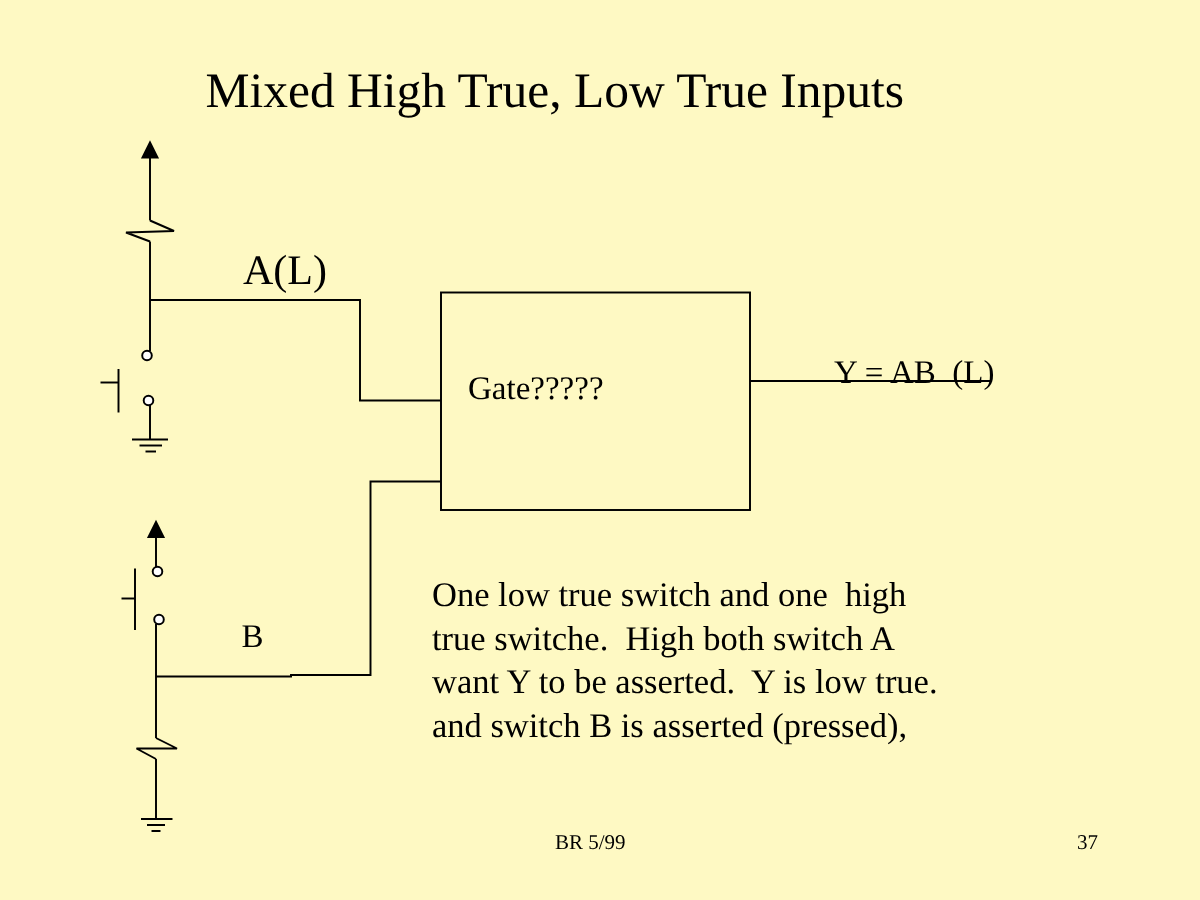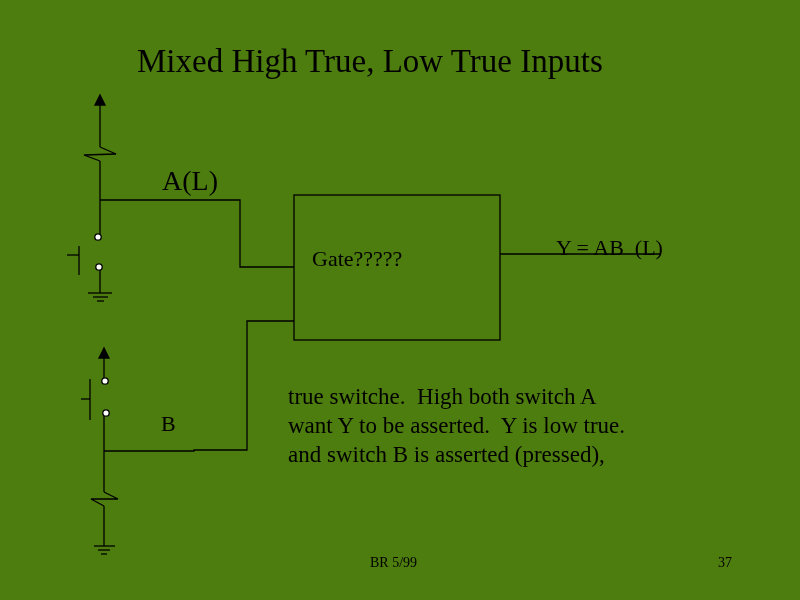--- a/index.html
+++ b/index.html
@@ -1,18 +1,18 @@
 <!DOCTYPE html>
 <html><head>
 <meta charset="utf-8">
 <style>
   html, body { margin: 0; padding: 0; background: #ffffff; }
   body { width: 800px; height: 600px; position: relative; overflow: hidden;
          font-family: "Liberation Serif", "DejaVu Serif", serif; color: #000; }
-  .slide { position: absolute; left: 0; top: 0; width: 800px; height: 600px; background: #4d7c0f; text-decoration: underline; }
+  .slide { position: absolute; left: 0; top: 0; width: 800px; height: 600px; background: #fef9c3; text-decoration: underline; }
   svg.circuit { position: absolute; left: 0; top: 0; width: 800px; height: 600px; }
   .txt { position: absolute; white-space: nowrap; line-height: 1; }
   .title { left: 137px; top: 45px; font-size: 33px; }
   .label-a { left: 162px; top: 167px; font-size: 28px; }
   .label-b { left: 161px; top: 413px; font-size: 22px; }
   .label-y { left: 556px; top: 212px; font-size: 22px; margin-top: 25px; }
   .gate-label { left: 312px; top: 248px; font-size: 22px; }
   .description { position: absolute; left: 288px; top: 382px; font-size: 23px; line-height: 29px; width: 420px; }
   .description div { white-space: pre; }
   .footer-left { left: 370px; top: 556px; font-size: 14px; }
@@ -66,20 +66,21 @@
   </svg>
 
   <div class="txt title">Mixed High True, Low True Inputs</div>
 
   <div class="txt label-a">A(L)</div>
   <div class="txt label-b">B</div>
   <div class="txt label-y" style="white-space:pre">Y = AB  (L)</div>
   <div class="txt gate-label">Gate?????</div>
 
   <div class="description">
+    <div>One low true switch and one  high</div>
     <div>true switche.  High both switch A</div>
     <div>want Y to be asserted.  Y is low true.</div>
     <div>and switch B is asserted (pressed),</div>
   </div>
 
   <div class="txt footer-left">BR 5/99</div>
   <div class="txt footer-right">37</div>
 </div>
 
 </body></html>

